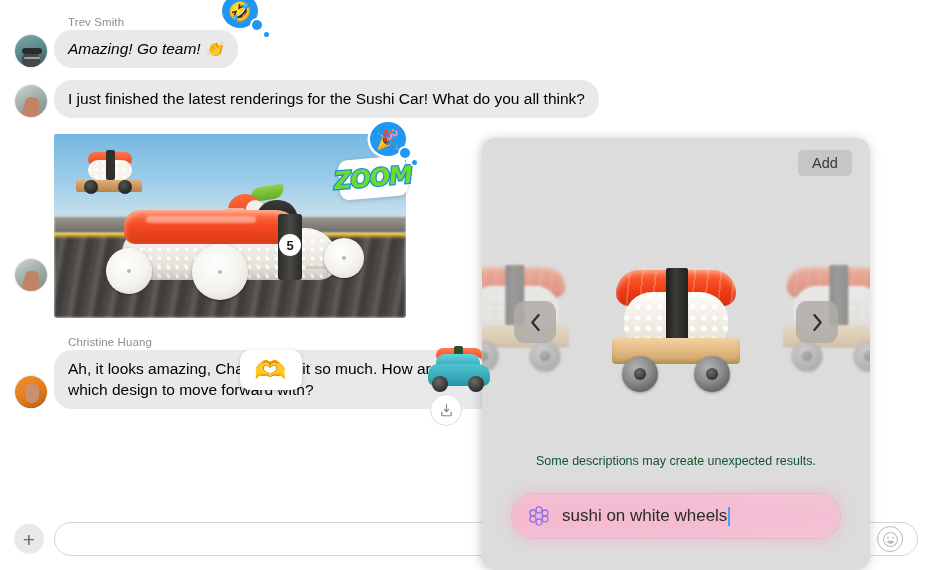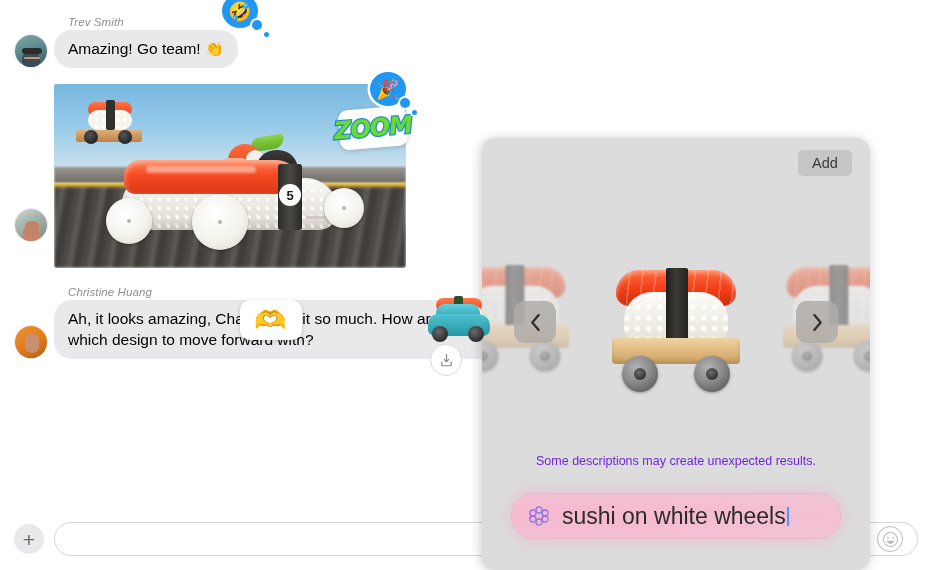--- a/index.html
+++ b/index.html
@@ -28,21 +28,20 @@
   }
 
   .msg-group { position: relative; padding-left: 14px; }
 
   .sender-name {
     font-size: 11.5px;
     color: #8e8e93;
     margin-left: 54px;
     margin-bottom: 2px;
     letter-spacing: 0.1px;
-    font-style: italic;
   }
 
   .row { display: flex; align-items: flex-end; }
 
   .avatar {
     width: 34px; height: 34px;
     border-radius: 50%;
     flex: 0 0 34px;
     margin-right: 6px;
     position: relative;
@@ -499,37 +498,37 @@
     z-index: 3;
   }
   .nav-prev { left: 32px; }
   .nav-next { right: 32px; }
 
   .pg-note {
     position: absolute;
     left: 0; right: 0; top: 316px;
     text-align: center;
     font-size: 12.5px;
-    color: #6d28d9;
+    color: #14532d;
   }
 
   .pg-field {
     position: absolute;
     left: 30px; top: 356px;
     width: 328px; height: 44px;
     border-radius: 22px;
     background:
       radial-gradient(ellipse at 12% 50%, #f6b9cf 0%, #f4bcd2 40%, #f2c4d6 100%);
     box-shadow: 0 0 0 1px rgba(236,160,190,0.45), 0 0 14px 3px rgba(244,170,200,0.55);
     display: flex; align-items: center;
     padding: 0 16px;
   }
   .pg-field .sparkle { width: 22px; height: 22px; flex: 0 0 22px; margin-right: 12px; }
   .pg-field .txt {
-    font-size: 23px;
+    font-size: 17px;
     color: #2b2b2b;
     white-space: nowrap;
   }
   .caret {
     display: inline-block;
     width: 2px; height: 19px;
     background: #4a9bf5;
     vertical-align: -4px;
     margin-left: 1px;
   }
@@ -540,33 +539,42 @@
 <div id="app">
 
   <div class="thread">
 
     <div class="msg-group" style="margin-top:6px;">
       <div class="sender-name">Trev Smith</div>
       <div class="row">
         <div class="avatar av-trev">
             <div class="face"></div>
           </div>
-        <div class="bubble" style="max-width:190px;">
+        <div class="bubble" style="max-width:190px;font-style:italic;">
           <span>Amazing! Go team! </span><span class="emoji-inline">👏</span>
           <div class="tail"></div>
         </div>
         <div class="tapback" style="left:222px; top:-22px;">
           <span>🤣</span>
           <span class="dot1"></span>
             <span class="dot2"></span>
         </div>
       </div>
     </div>
 
     <div class="msg-group" style="margin-top:12px;">
+      <div class="row">
+        <div class="avatar av-chad">
+            <div class="face"></div>
+          </div>
+        <div class="bubble">
+          <span>I just finished the latest renderings for the Sushi Car! What do you all think?</span>
+          <div class="tail"></div>
+        </div>
+      </div>
     </div>
 
     <div class="photo-row">
       <div class="row" style="align-items:flex-end;">
         <div class="avatar av-chad" style="position:absolute; left:14px; bottom:26px;">
             <div class="face"></div>
           </div>
 
         <div class="photo-wrap">
           <div class="photo">

